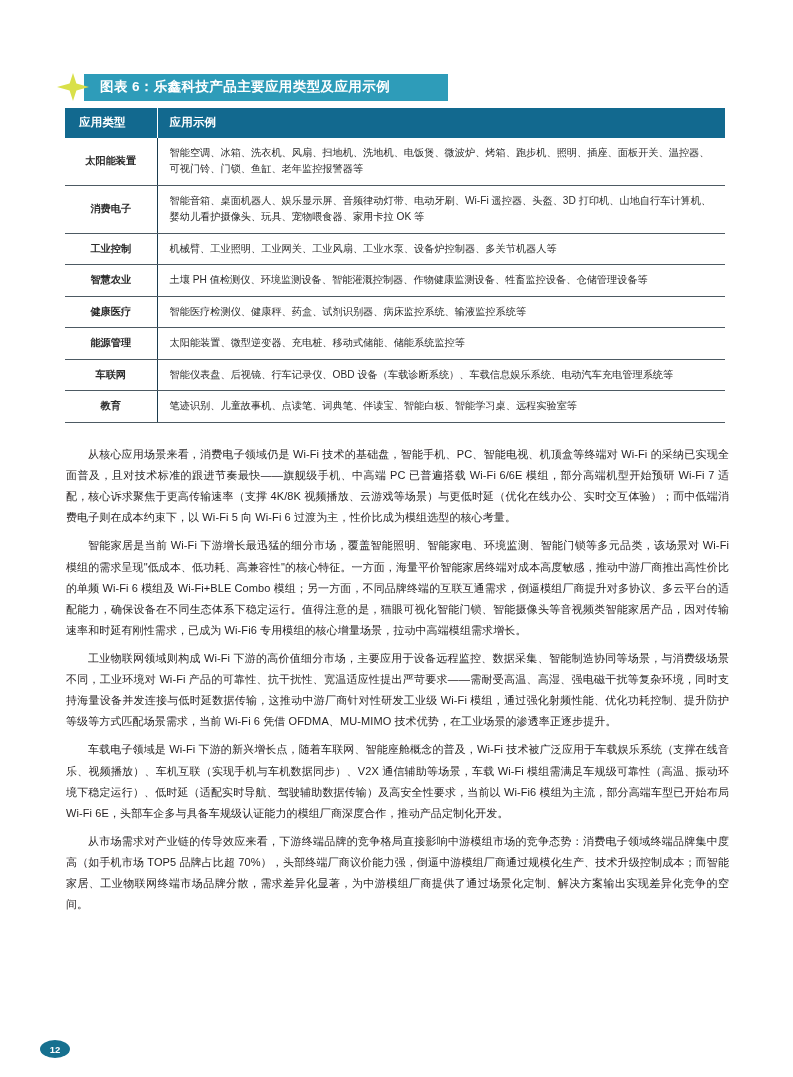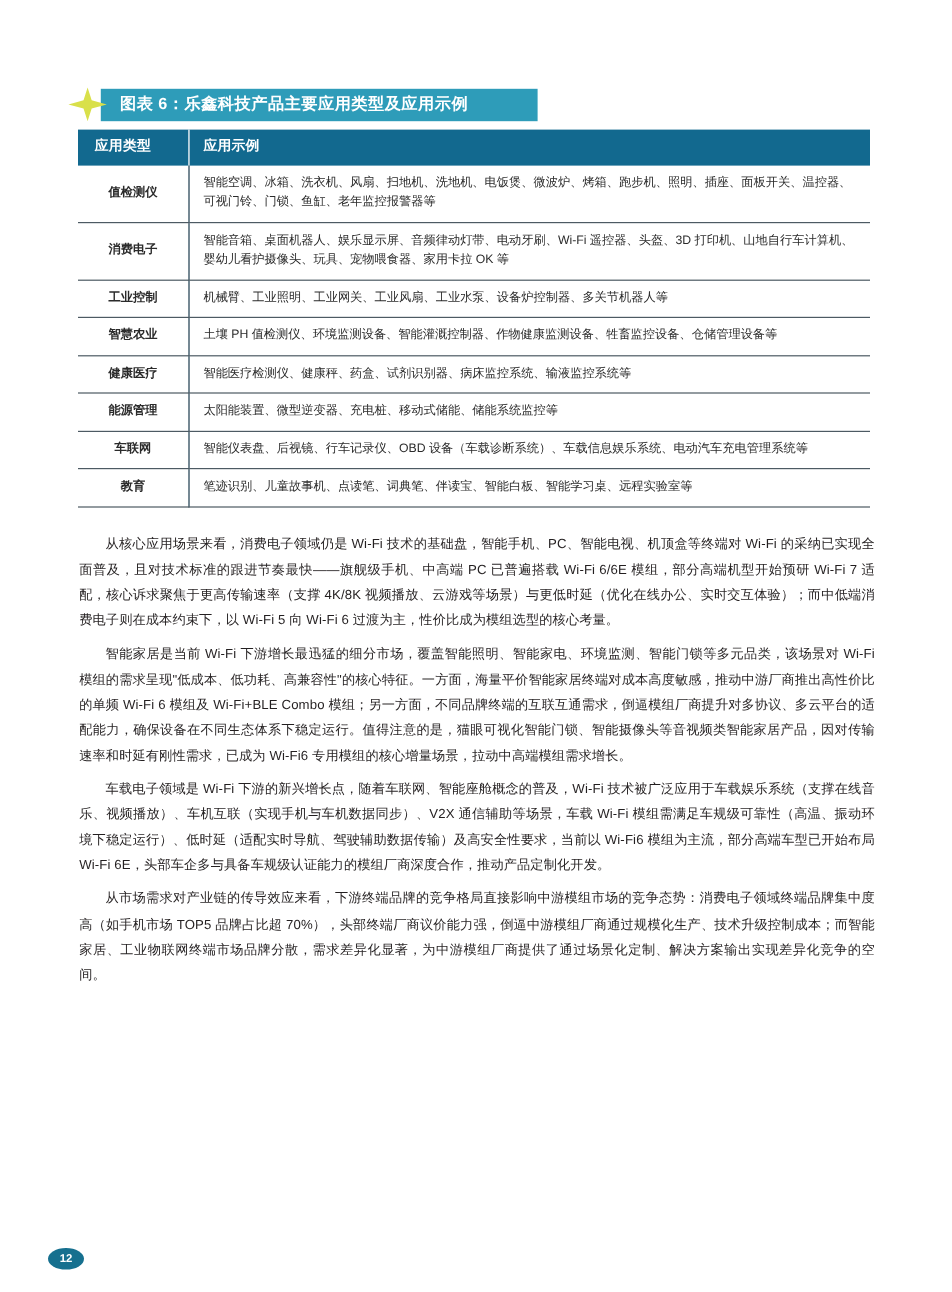--- a/index.html
+++ b/index.html
@@ -171,21 +171,21 @@
         <col class="c2">
       </colgroup>
     <thead>
       <tr>
         <th class="th-type">应用类型</th>
         <th>应用示例</th>
       </tr>
     </thead>
     <tbody>
       <tr>
-        <td class="td-type">值检测仪</td>
+        <td class="td-type">太阳能装置</td>
         <td>智能空调、冰箱、洗衣机、风扇、扫地机、洗地机、电饭煲、微波炉、烤箱、跑步机、照明、插座、面板开关、温控器、可视门铃、门锁、鱼缸、老年监控报警器等</td>
       </tr>
       <tr>
         <td class="td-type">消费电子</td>
         <td>智能音箱、桌面机器人、娱乐显示屏、音频律动灯带、电动牙刷、Wi-Fi 遥控器、头盔、3D 打印机、山地自行车计算机、婴幼儿看护摄像头、玩具、宠物喂食器、家用卡拉 OK 等</td>
       </tr>
       <tr>
         <td class="td-type">工业控制</td>
         <td>机械臂、工业照明、工业网关、工业风扇、工业水泵、设备炉控制器、多关节机器人等</td>
       </tr>
@@ -208,20 +208,21 @@
       <tr>
         <td class="td-type">教育</td>
         <td>笔迹识别、儿童故事机、点读笔、词典笔、伴读宝、智能白板、智能学习桌、远程实验室等</td>
       </tr>
     </tbody>
   </table>
 
   <div class="body-copy">
     <p>从核心应用场景来看，消费电子领域仍是 Wi-Fi 技术的基础盘，智能手机、PC、智能电视、机顶盒等终端对 Wi-Fi 的采纳已实现全面普及，且对技术标准的跟进节奏最快——旗舰级手机、中高端 PC 已普遍搭载 Wi-Fi 6/6E 模组，部分高端机型开始预研 Wi-Fi 7 适配，核心诉求聚焦于更高传输速率（支撑 4K/8K 视频播放、云游戏等场景）与更低时延（优化在线办公、实时交互体验）；而中低端消费电子则在成本约束下，以 Wi-Fi 5 向 Wi-Fi 6 过渡为主，性价比成为模组选型的核心考量。</p>
     <p>智能家居是当前 Wi-Fi 下游增长最迅猛的细分市场，覆盖智能照明、智能家电、环境监测、智能门锁等多元品类，该场景对 Wi-Fi 模组的需求呈现"低成本、低功耗、高兼容性"的核心特征。一方面，海量平价智能家居终端对成本高度敏感，推动中游厂商推出高性价比的单频 Wi-Fi 6 模组及 Wi-Fi+BLE Combo 模组；另一方面，不同品牌终端的互联互通需求，倒逼模组厂商提升对多协议、多云平台的适配能力，确保设备在不同生态体系下稳定运行。值得注意的是，猫眼可视化智能门锁、智能摄像头等音视频类智能家居产品，因对传输速率和时延有刚性需求，已成为 Wi-Fi6 专用模组的核心增量场景，拉动中高端模组需求增长。</p>
+    <p>工业物联网领域则构成 Wi-Fi 下游的高价值细分市场，主要应用于设备远程监控、数据采集、智能制造协同等场景，与消费级场景不同，工业环境对 Wi-Fi 产品的可靠性、抗干扰性、宽温适应性提出严苛要求——需耐受高温、高湿、强电磁干扰等复杂环境，同时支持海量设备并发连接与低时延数据传输，这推动中游厂商针对性研发工业级 Wi-Fi 模组，通过强化射频性能、优化功耗控制、提升防护等级等方式匹配场景需求，当前 Wi-Fi 6 凭借 OFDMA、MU-MIMO 技术优势，在工业场景的渗透率正逐步提升。</p>
     <p>车载电子领域是 Wi-Fi 下游的新兴增长点，随着车联网、智能座舱概念的普及，Wi-Fi 技术被广泛应用于车载娱乐系统（支撑在线音乐、视频播放）、车机互联（实现手机与车机数据同步）、V2X 通信辅助等场景，车载 Wi-Fi 模组需满足车规级可靠性（高温、振动环境下稳定运行）、低时延（适配实时导航、驾驶辅助数据传输）及高安全性要求，当前以 Wi-Fi6 模组为主流，部分高端车型已开始布局 Wi-Fi 6E，头部车企多与具备车规级认证能力的模组厂商深度合作，推动产品定制化开发。</p>
     <p>从市场需求对产业链的传导效应来看，下游终端品牌的竞争格局直接影响中游模组市场的竞争态势：消费电子领域终端品牌集中度高（如手机市场 TOP5 品牌占比超 70%），头部终端厂商议价能力强，倒逼中游模组厂商通过规模化生产、技术升级控制成本；而智能家居、工业物联网终端市场品牌分散，需求差异化显著，为中游模组厂商提供了通过场景化定制、解决方案输出实现差异化竞争的空间。</p>
   </div>
 
   <div class="footer">
     <span class="page-badge">12</span>
   </div>
 
 </div>
 

